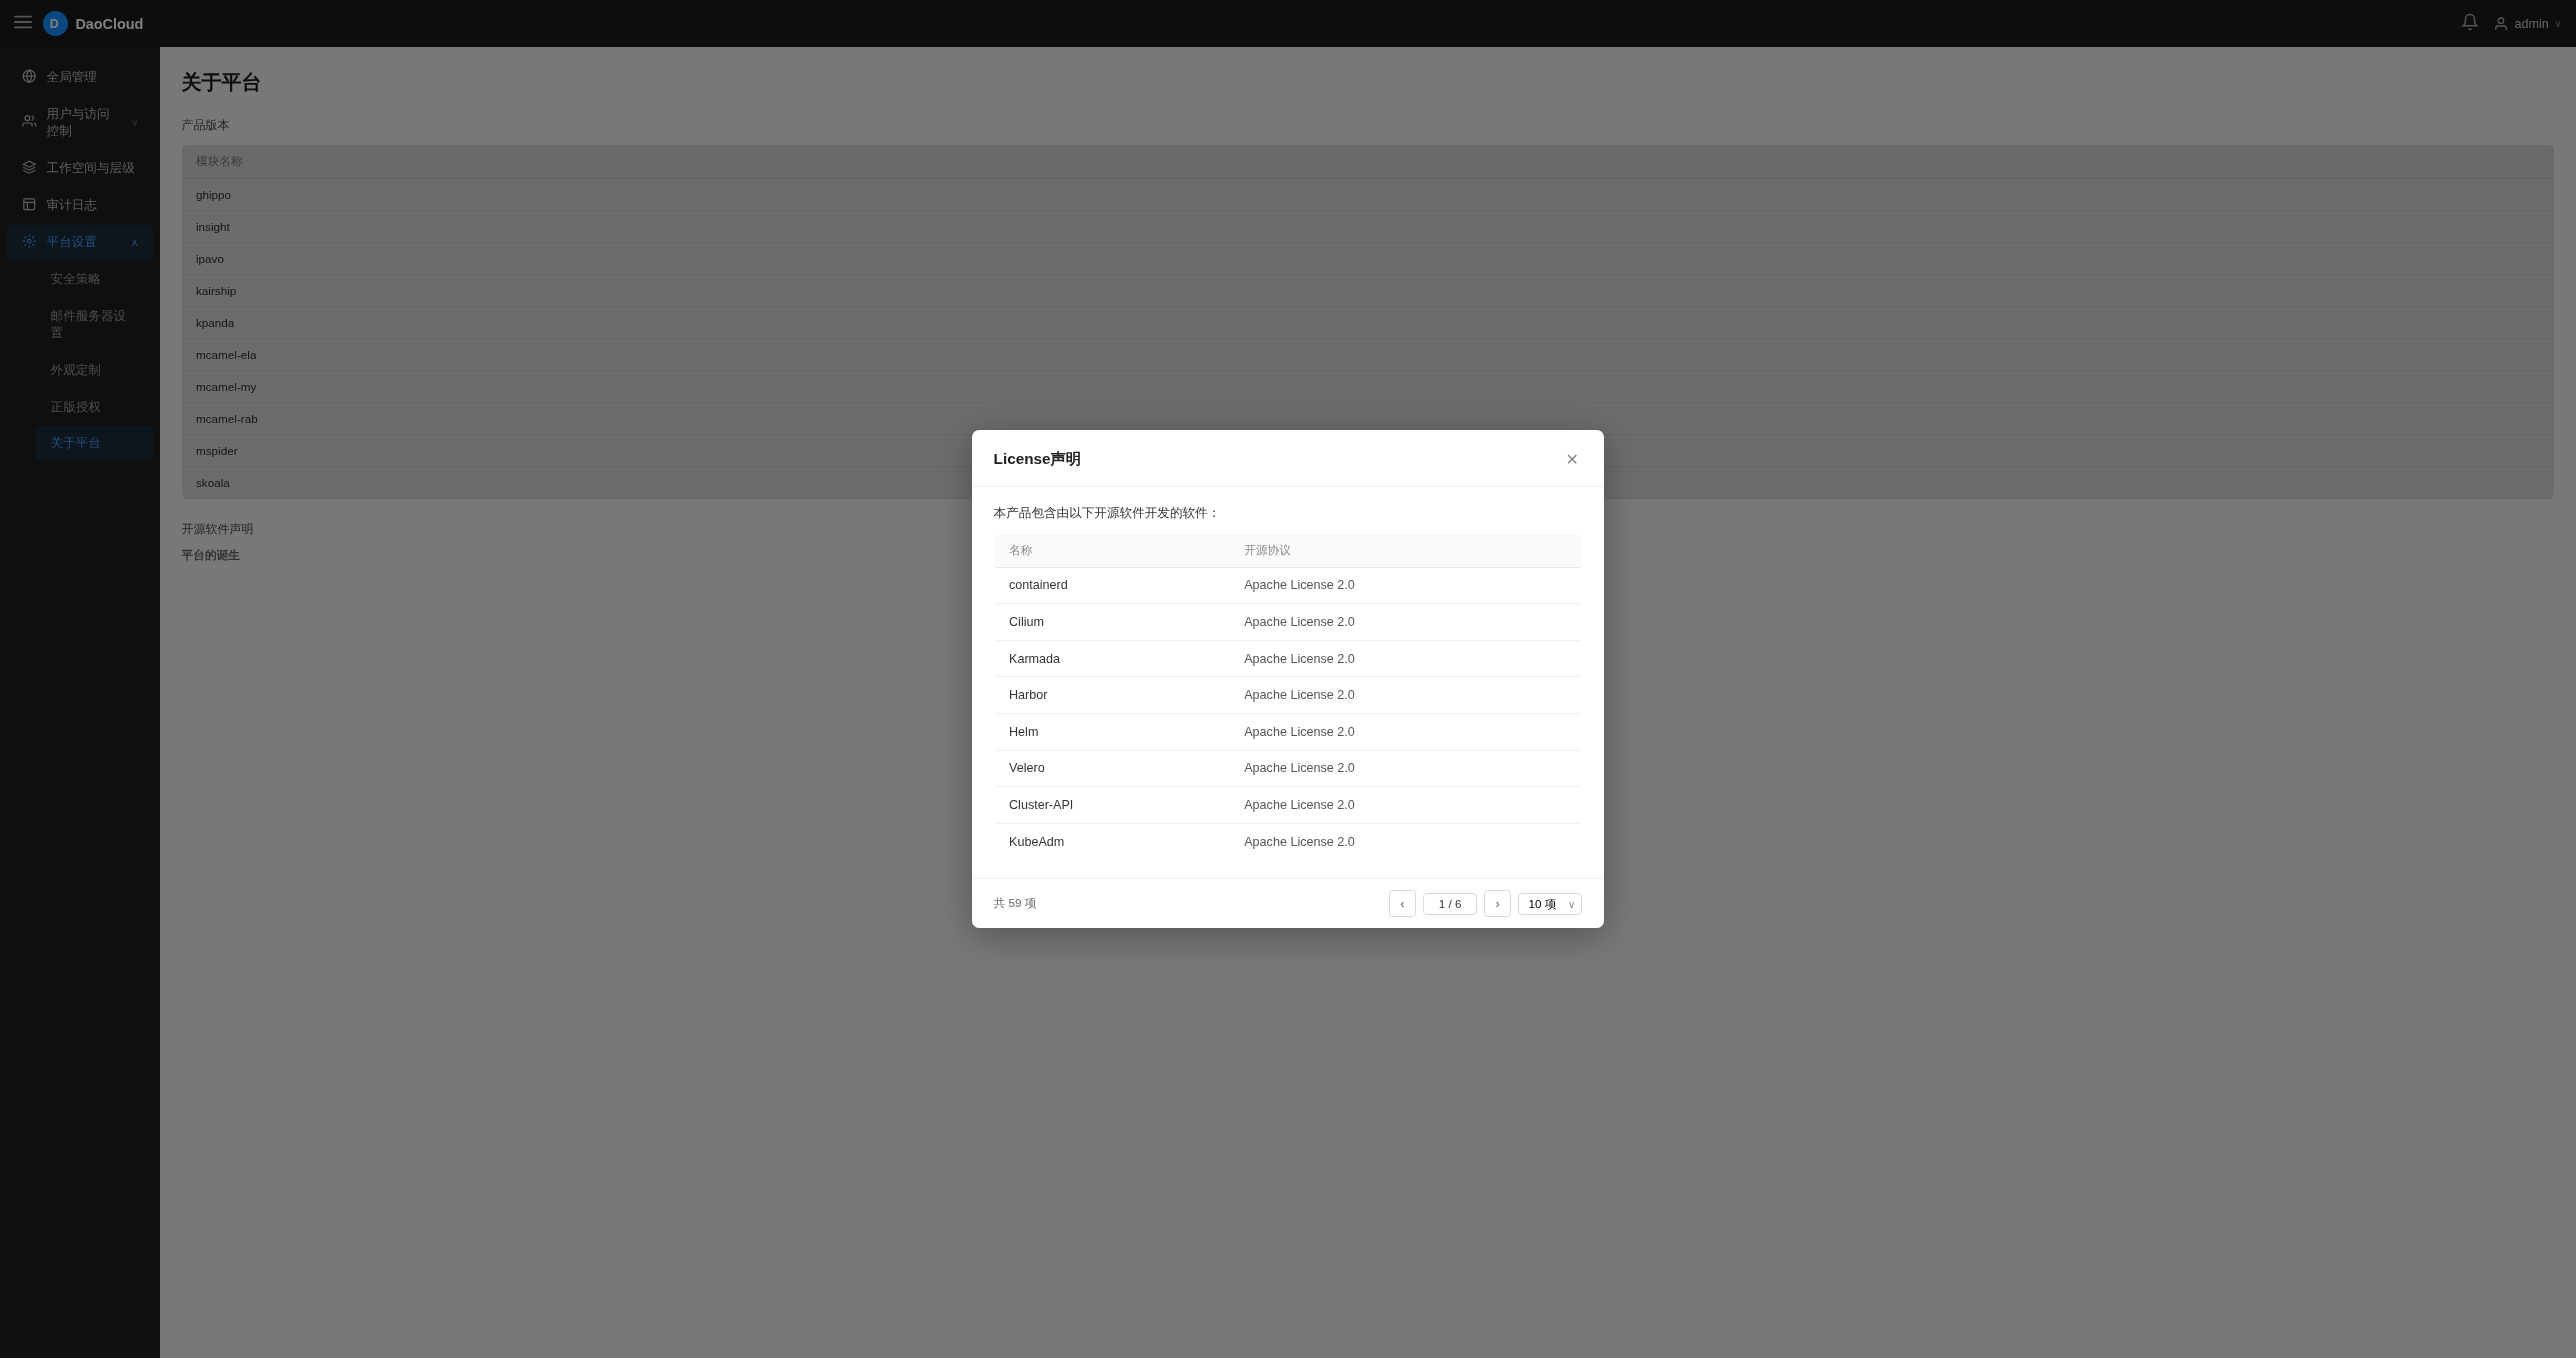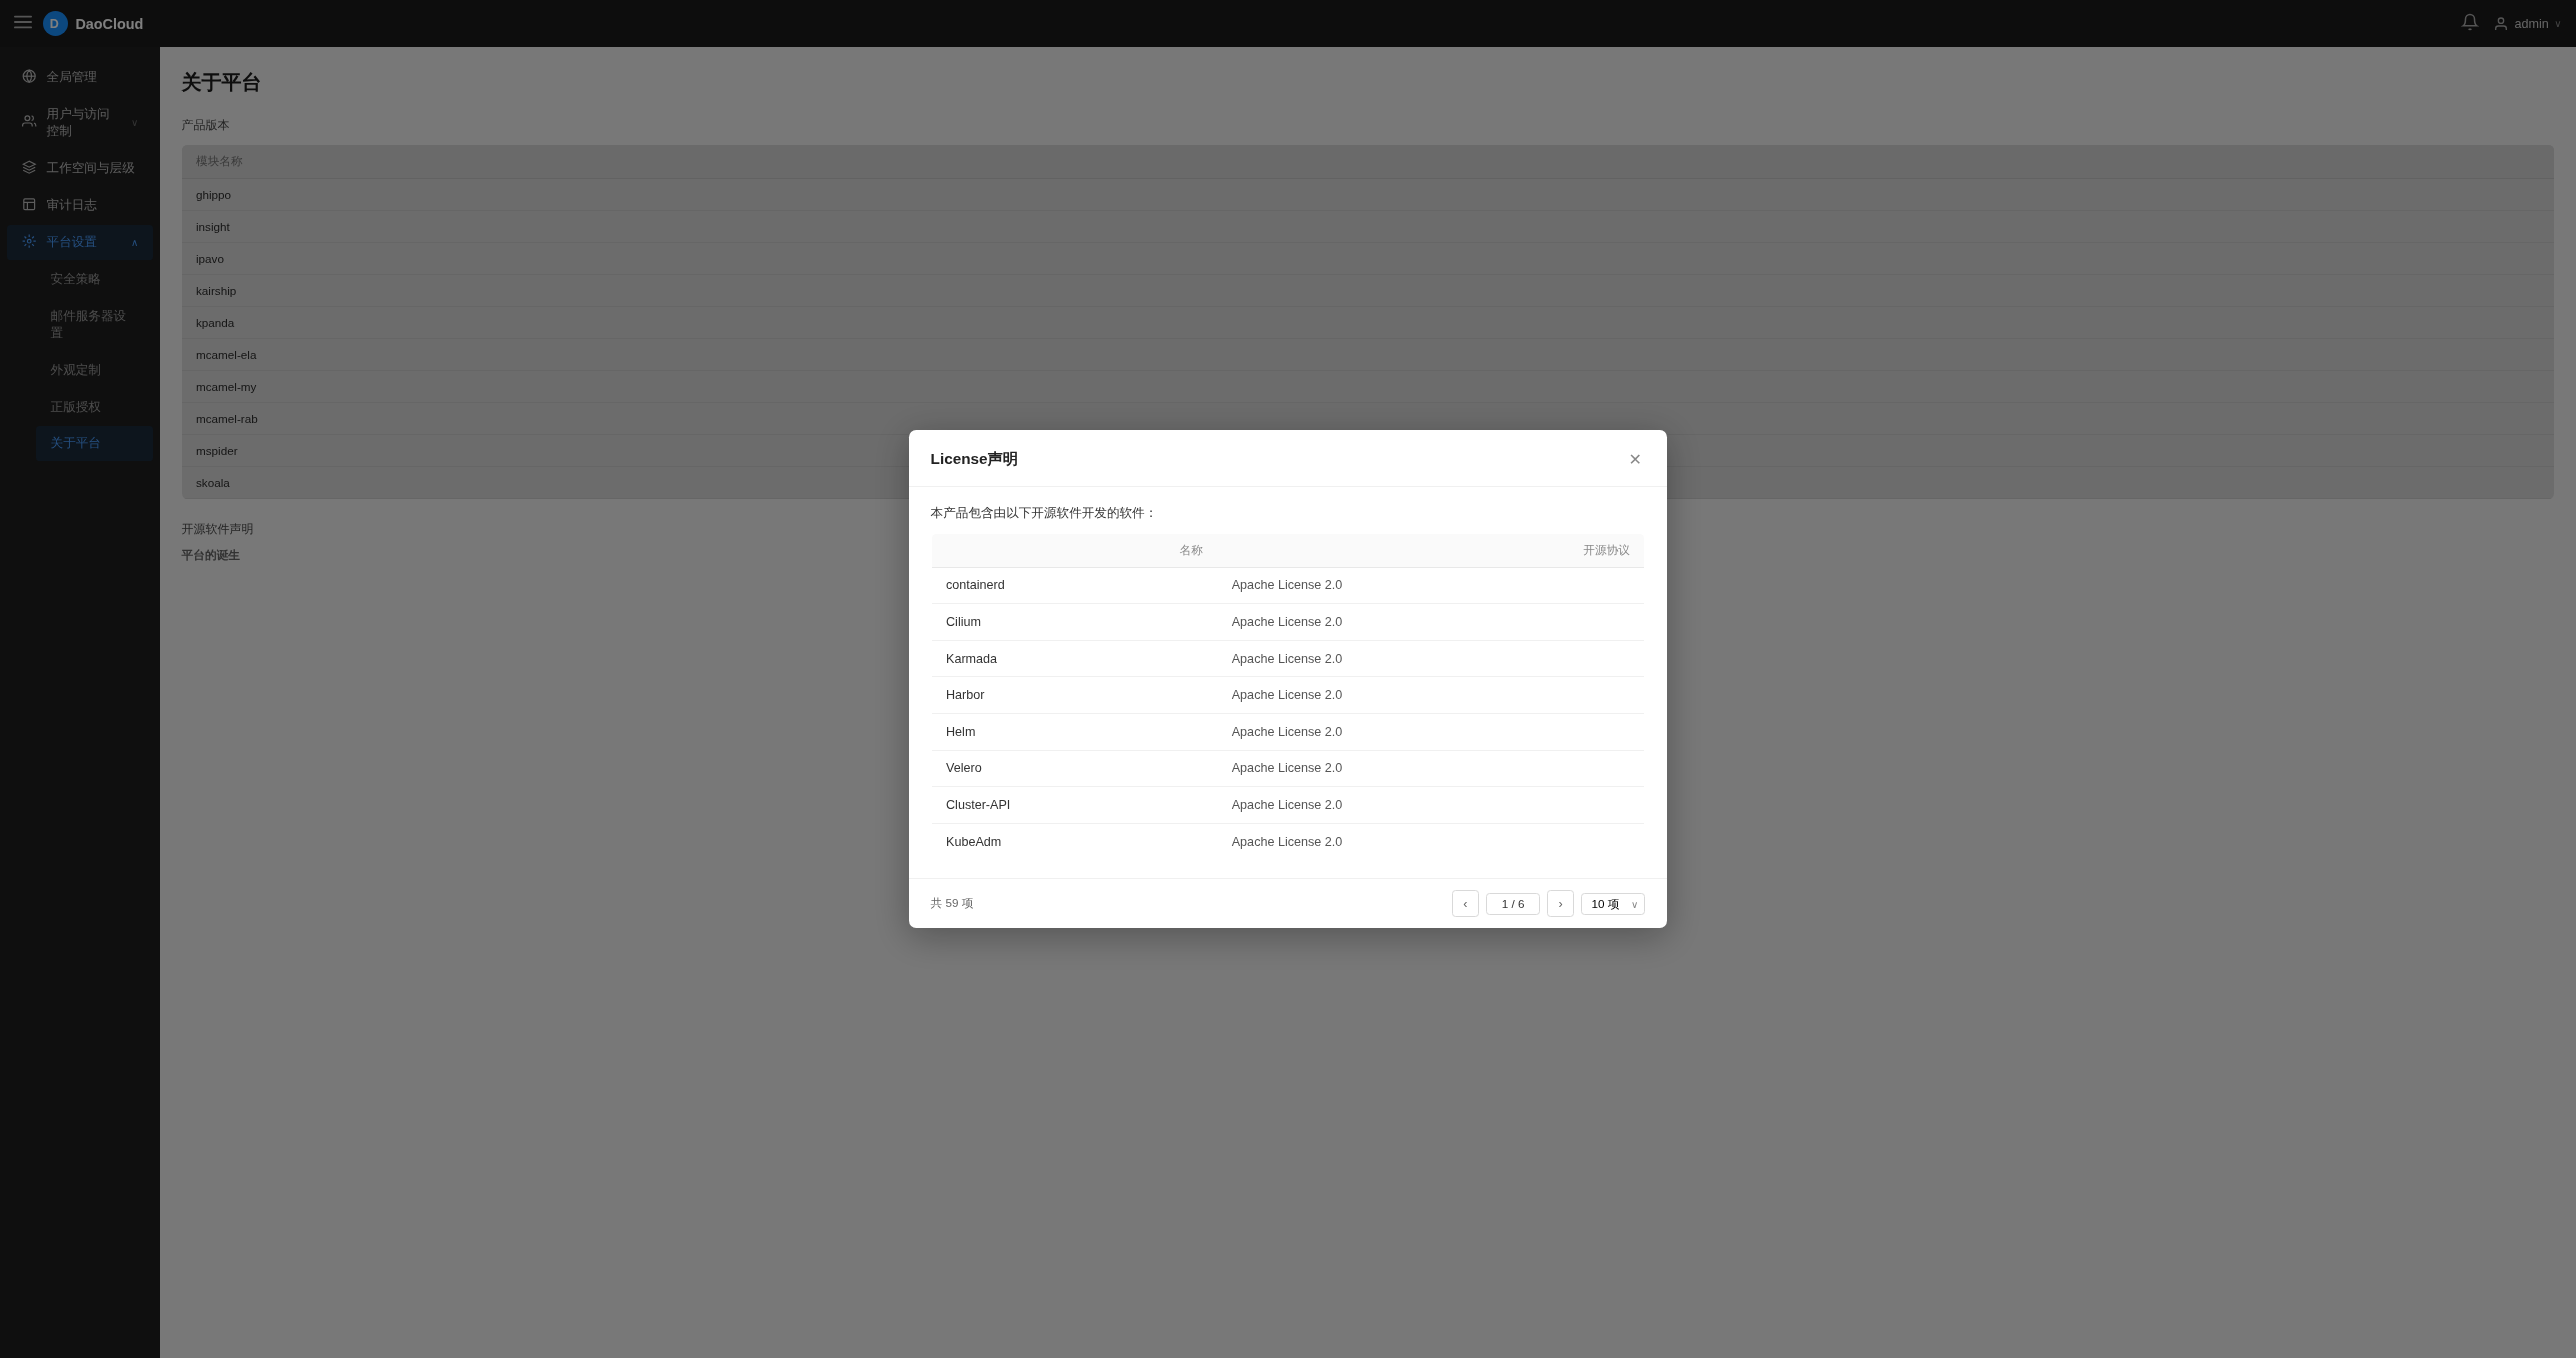--- a/index.html
+++ b/index.html
@@ -106,21 +106,21 @@
       inset: 0;
       background: rgba(0,0,0,0.5);
       z-index: 200;
       display: flex;
       align-items: center;
       justify-content: center;
     }
     .dialog {
       background: #fff;
       border-radius: 7.2px;
-      width: 758px;
+      width: 632px;
       max-height: 80vh;
       display: flex;
       flex-direction: column;
       box-shadow: 0 7.2px 36px rgba(0,0,0,0.3);
     }
     .dialog-header {
       display: flex;
       align-items: center;
       justify-content: space-between;
       padding: 18px 21.6px 14.4px;
@@ -155,21 +155,21 @@
       border-collapse: collapse;
       border: 0.9px solid #e8e8e8;
       border-radius: 5.4px;
       overflow: hidden;
     }
     .license-table thead tr {
       background: #fafafa;
     }
     .license-table th {
       padding: 9px 14.4px;
-      text-align: right;
+      text-align: left;
       font-size: 11.7px;
       color: #888;
       font-weight: 500;
       border-bottom: 0.9px solid #e8e8e8;
     }
     .license-table td {
       padding: 10.8px 14.4px;
       font-size: 12.6px;
       color: #333;
       border-bottom: 0.9px solid #f0f0f0;

